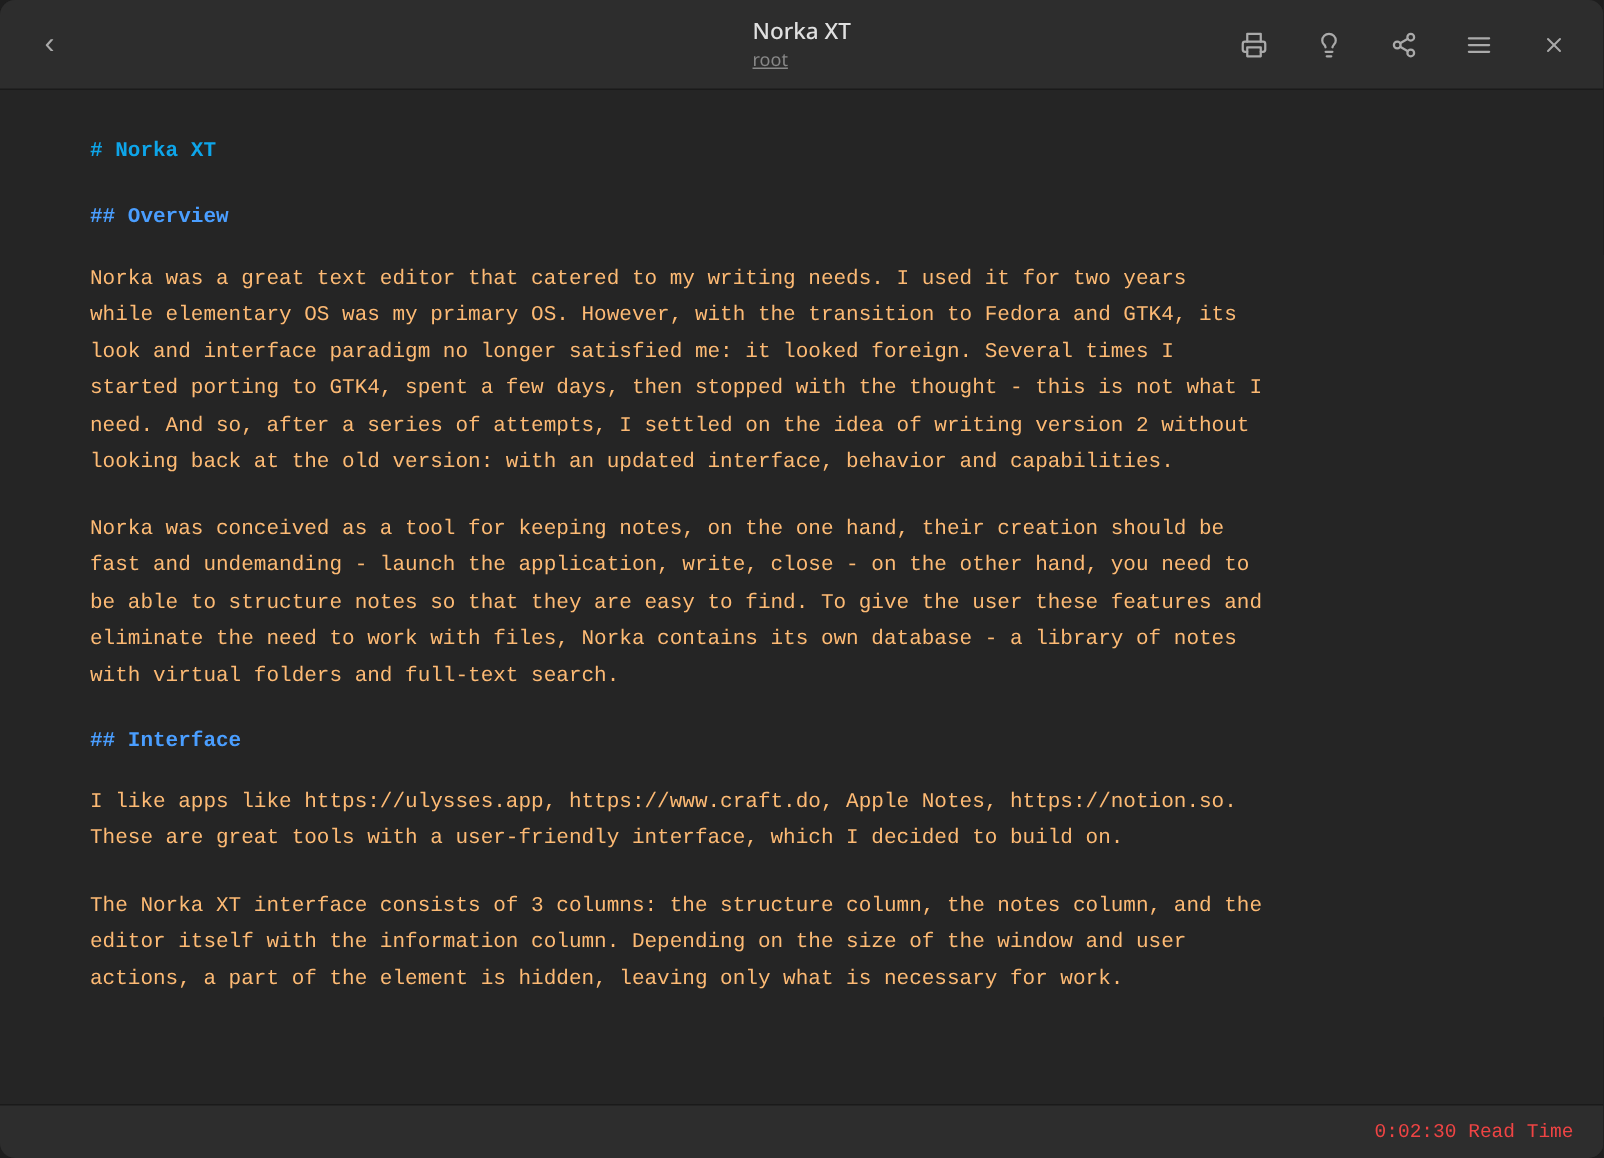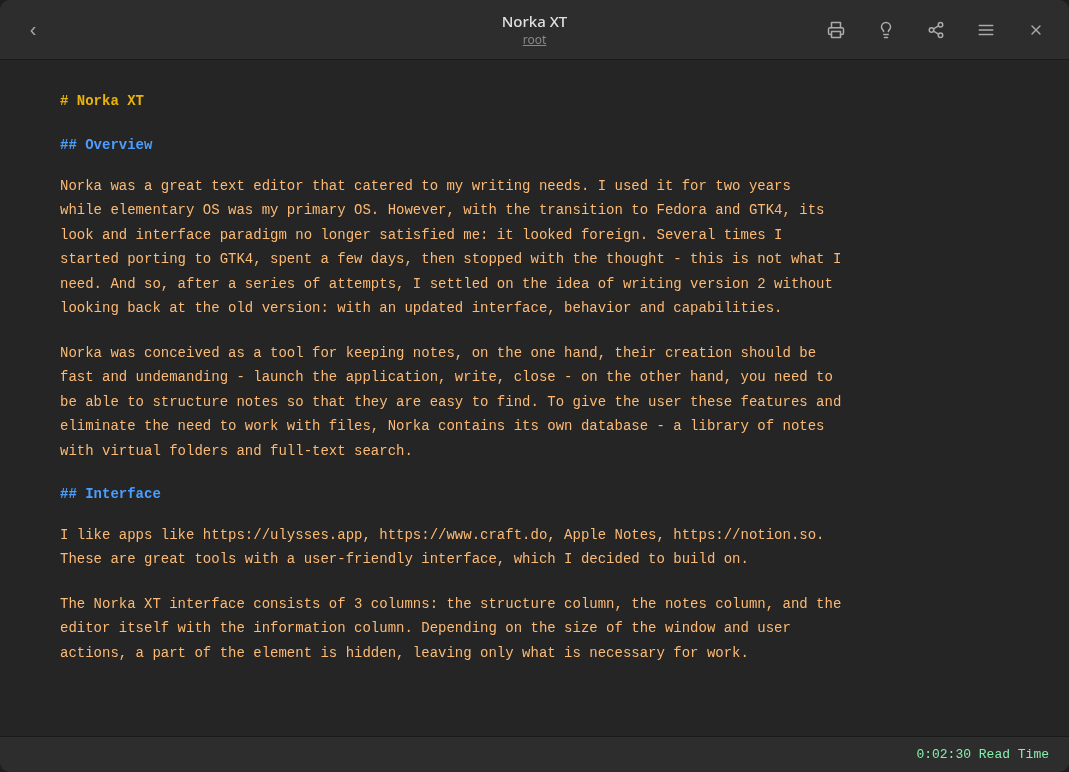--- a/index.html
+++ b/index.html
@@ -41,21 +41,20 @@
     .title-bar-left {
       display: flex;
       align-items: center;
       gap: 8px;
     }
 
     .title-bar-center {
       position: absolute;
       left: 50%;
       transform: translateX(-50%);
-      text-align: center;
     }
 
     .title-bar-right {
       display: flex;
       align-items: center;
       gap: 16px;
       margin-left: auto;
     }
 
     .window-title {
@@ -122,21 +121,21 @@
     
     .doc-content {
       font-family: 'Courier New', 'Lucida Console', monospace;
       font-size: 14px;
       line-height: 1.7;
       color: #cccccc;
       max-width: 900px;
     }
 
     .doc-heading-1 {
-      color: #eab308;
+      color: #0ea5e9;
       font-weight: bold;
       font-size: 14px;
       margin-bottom: 20px;
       font-family: 'Courier New', monospace;
     }
 
     .doc-heading-2 {
       color: #4a9eff;
       font-weight: bold;
       font-size: 14px;
@@ -160,21 +159,21 @@
       background: #2d2d2d;
       border-top: 1px solid #1a1a1a;
       display: flex;
       align-items: center;
       justify-content: flex-end;
       padding: 0 20px;
       flex-shrink: 0;
     }
 
     .read-time {
-      color: #86efac;
+      color: #ef4444;
       font-size: 13px;
       font-family: 'Courier New', monospace;
     }
   </style>
 </head>
 <body>
 
 <div class="app-window">
 
   <div class="title-bar">

